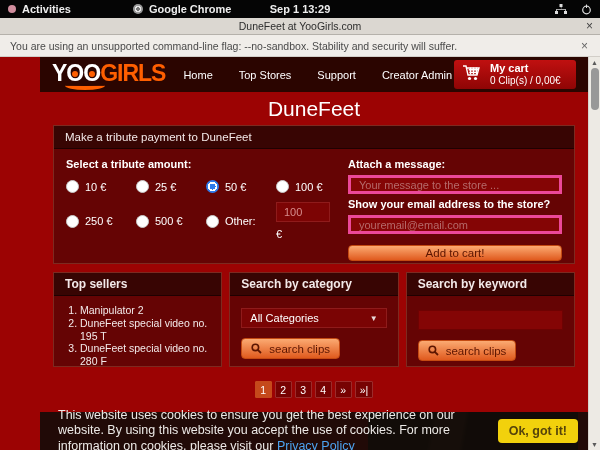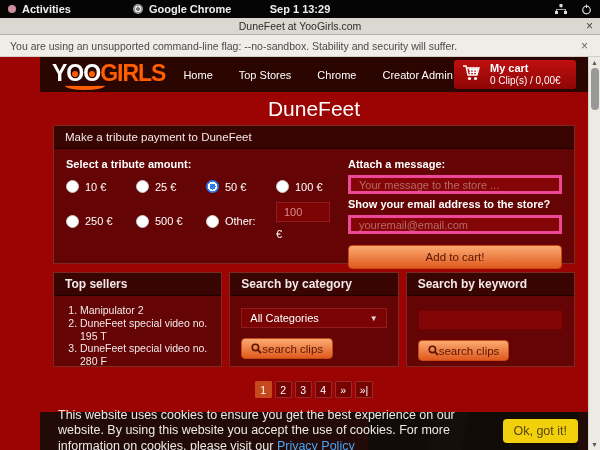--- a/index.html
+++ b/index.html
@@ -59,43 +59,43 @@
   .radio-opt { display:flex; align-items:center; gap:6px; color:#fff; font-size:11px; cursor:pointer; }
   .radio-dot { width:13px; height:13px; border-radius:50%; background:#fff; border:1px solid #c9c9c9; flex:0 0 auto; }
   .radio-opt.checked .radio-dot { border:none; background:radial-gradient(circle,#2f7ced 0 3px,#fff 3px 4.5px,#2f7ced 4.5px 6.5px); }
   .other-input { width:54px; height:20px; background:#7c0404; border:1px solid #8f1b1b; color:#d58c8c; font-size:11px; padding:2px 7px; }
   .euro-sign { color:#fff; font-size:11px; margin-top:6px; }
 
   .message-col { flex:1; display:flex; flex-direction:column; }
   .msg-input { width:100%; height:19px; background:#840505; border:3px solid #ec4899; color:#c98080; font-size:11px; padding:2px 8px; margin-bottom:4px; }
   .msg-input::placeholder { color:#b56a6a; opacity:1; }
   .field-label.tight { margin-bottom:5px; }
-  .add-cart-btn { margin-top:7px; height:24px; width:100%; background:linear-gradient(#fbaa72,#e05a1e); border:1px solid #c44a12; border-radius:4px; color:#5c1500; font-size:11.5px; cursor:pointer; }
+  .add-cart-btn { margin-top:7px; height:16px; width:100%; background:linear-gradient(#fbaa72,#e05a1e); border:1px solid #c44a12; border-radius:4px; color:#5c1500; font-size:11.5px; cursor:pointer; }
 
   .lower-panels { display:flex; gap:7px; margin:8px 13px 0; height:95px; }
   .lower-panels .panel { flex:1; overflow:hidden; }
   .seller-list { margin:8px 10px 0 26px; color:#f3eaea; font-size:10.5px; line-height:1.22; }
   .seller-list li { list-style:decimal; }
   .panel-pad { padding:0 11px; }
   .select-box { margin-top:12px; height:20px; background:#7a0404; border:1px solid #8f1b1b; display:flex; align-items:center; justify-content:space-between; padding:0 8px; color:#fff; font-size:11px; cursor:pointer; }
   .chevron { font-size:8px; color:#e8d9d9; }
-  .search-btn { margin-top:10px; height:21px; padding:0 9px; background:linear-gradient(#fbaa72,#e05a1e); border:1px solid #c44a12; border-radius:4px; color:#5c1500; font-size:11.5px; display:inline-flex; align-items:center; gap:0; cursor:pointer; }
+  .search-btn { margin-top:10px; height:21px; padding:0 9px; background:linear-gradient(#fbaa72,#e05a1e); border:1px solid #c44a12; border-radius:4px; color:#5c1500; font-size:11.5px; display:inline-flex; align-items:center; gap:7px; cursor:pointer; }
   .keyword-input { margin-top:14px; width:100%; height:20px; background:#840505; border:1px solid #6e0202; color:#c98080; font-size:11px; padding:2px 8px; }
 
   
   .pagination { display:flex; justify-content:center; gap:3px; margin-top:14px; }
   .page-btn { min-width:17px; height:17px; padding:0 4px; background:#770202; border:1px solid #9b2b2b; color:#fff; font-size:10.5px; display:flex; align-items:center; justify-content:center; cursor:pointer; border-radius:1px; }
   .page-btn.active { background:#c5491b; border-color:#c5491b; }
 
   
   .under-thumb { position:absolute; bottom:0; right:10px; width:210px; height:38px; background:linear-gradient(100deg,#23140d 0 30%, #41231a 32% 45%, #1c0f0a 47%); }
   .cookie-bar { position:absolute; left:0; right:0; bottom:0; height:38px; background:rgba(16,11,8,0.88); display:flex; align-items:center; padding:0 10px 0 18px; }
   .cookie-text { flex:1; color:#ece9e6; font-size:12.5px; line-height:1.25; margin-right:8px; }
   .cookie-link { color:#4da3f0; text-decoration:none; cursor:pointer; }
-  .cookie-btn { flex:0 0 auto; background:#f2d10c; border:none; border-radius:4px; color:#55430a; font-size:12.5px; font-weight:normal; padding:5px 11px; cursor:pointer; }
+  .cookie-btn { flex:0 0 auto; background:#f2d10c; border:none; border-radius:4px; color:#55430a; font-size:12.5px; font-weight:bold; padding:5px 11px; cursor:pointer; }
 
   
   .scrollbar { width:12px; background:#edeae4; display:flex; flex-direction:column; align-items:center; border-left:1px solid #d8d4ce; }
   .sb-arrow { font-size:7px; color:#5a5a5a; line-height:1; padding:2px 0; }
   .sb-thumb { width:8px; height:42px; background:#989898; border-radius:4px; }
   .sb-spacer { flex:1; }
 </style>
 </head>
 <body>
 
@@ -146,21 +146,21 @@
     <div class="page">
 
       <div class="site-header">
         <div class="logo">
           <span class="lg-white">Y</span><span class="logo-o">O</span><span class="logo-o">O</span><span class="lg-orange">GIRLS</span>
           <span class="logo-smile"></span>
         </div>
         <div class="main-nav">
           <span class="nav-item">Home</span>
           <span class="nav-item">Top Stores</span>
-          <span class="nav-item">Chrome</span>
+          <span class="nav-item">Support</span>
           <span class="nav-item">Creator Admin</span>
         </div>
         <div class="cart-box">
           <span>
             <svg width="20" height="18" viewBox="0 0 20 18">
                 <g stroke="#fff" stroke-width="1.4" fill="none">
                   <path d="M1 2h3l2 9h9l2-7H5"></path>
                   <path d="M6.7 5.8h9.6M7.3 8.4h8.6M8.5 3.5v7M11.5 3.5v7M14.5 3.5v7"></path>
                 </g>
                 <circle cx="7.5" cy="14.5" r="1.6" fill="#fff"></circle>

